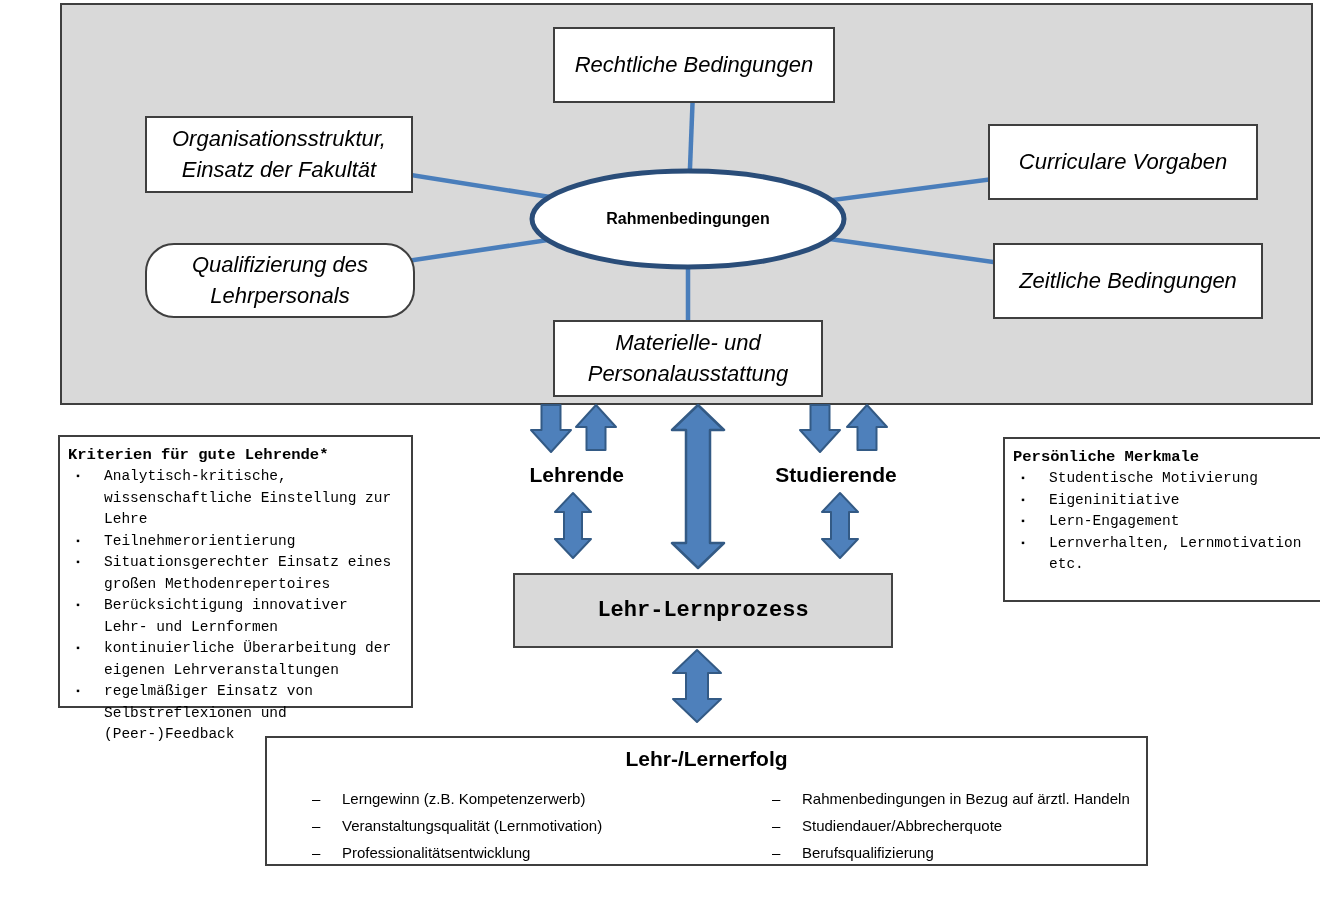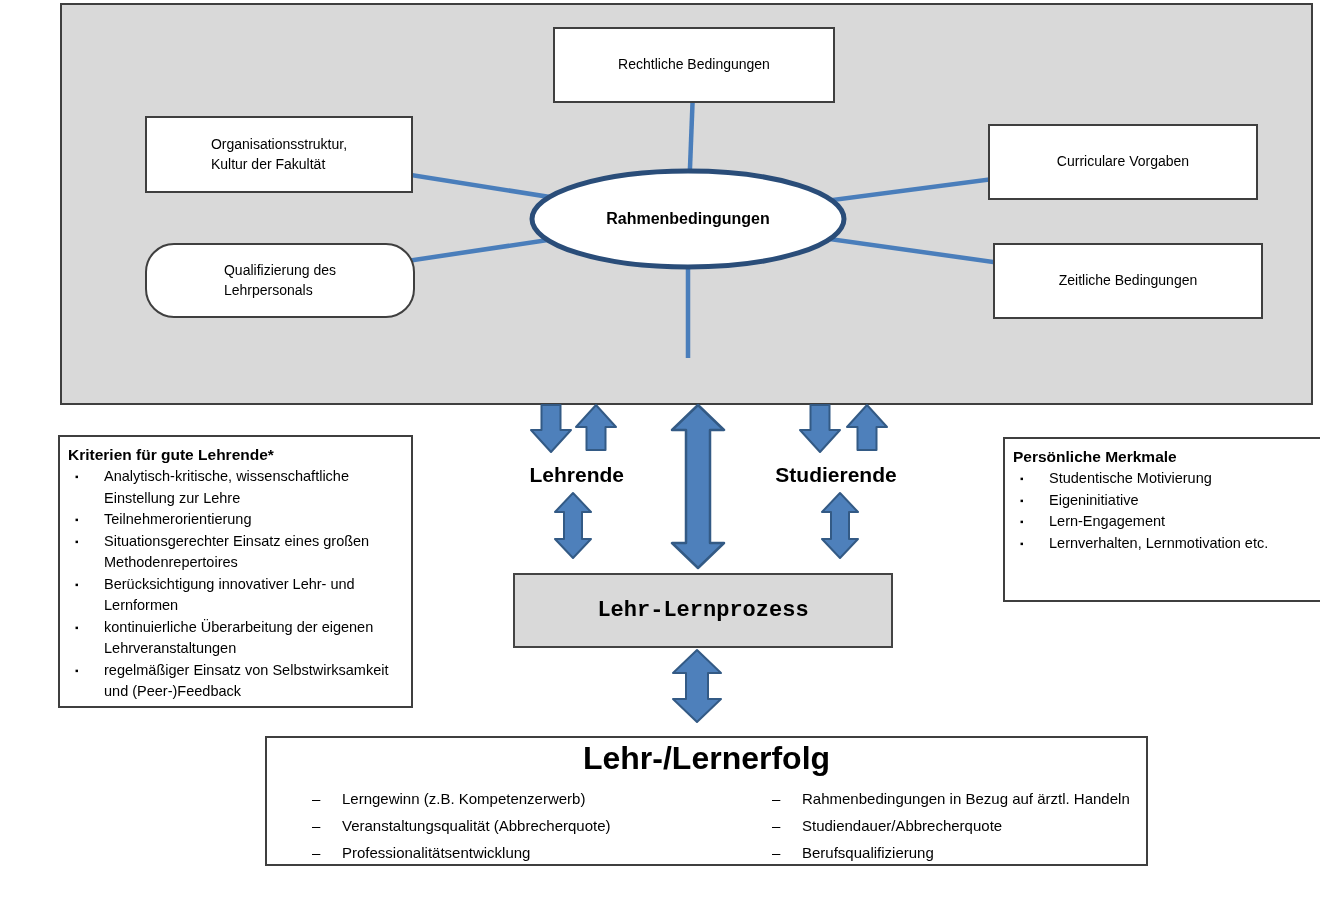--- a/index.html
+++ b/index.html
@@ -10,44 +10,44 @@
   html,body{margin:0;padding:0;background:#ffffff;}
   body{font-family:"Liberation Sans","DejaVu Sans",sans-serif;color:var(--text-black);}
   #canvas{position:relative;width:1320px;height:914px;background:#ffffff;overflow:hidden;}
   #shape-layer{position:absolute;left:0;top:0;width:1320px;height:914px;}
 
   .gray-panel{position:absolute;left:60px;top:3px;width:1249px;height:398px;
     background:var(--panel-gray);border:2px solid var(--border-dark);}
 
   .node{position:absolute;display:flex;align-items:center;justify-content:center;
     background:var(--box-white);border:2px solid var(--border-dark);
-    text-align:left;font-size:14px;line-height:1.4;white-space:pre-line;}
+    text-align:center;font-size:22px;line-height:1.4;white-space:pre-line;font-style:italic;}
 
   .ellipse-label{position:absolute;left:532px;top:171px;width:312px;height:96px;
     display:flex;align-items:center;justify-content:center;
     font-weight:bold;font-size:16px;}
 
   .actor-label{position:absolute;font-weight:bold;font-size:21px;text-align:center;}
 
   .process-box{position:absolute;left:513px;top:573px;width:376px;height:71px;
     background:var(--panel-gray);border:2px solid #444444;
     display:flex;align-items:center;justify-content:center;
     font-weight:bold;font-size:22px;font-family:Liberation Mono, monospace;}
 
   .outcome-box{position:absolute;left:265px;top:736px;width:879px;height:126px;
     background:var(--box-white);border:2px solid var(--border-dark);}
-  .outcome-title{text-align:center;font-weight:bold;font-size:32px;margin-top:2px;}
+  .outcome-title{text-align:center;font-weight:bold;font-size:21px;margin-top:9px;}
   .outcome-list{position:absolute;margin:0;padding:0;list-style:none;font-size:15px;}
   .outcome-list li{display:flex;line-height:27px;}
   .outcome-list .dash{width:30px;flex:none;}
   #outcome-left{left:45px;top:47px;width:440px;}
   #outcome-right{left:505px;top:47px;width:370px;}
 
   .side-box{position:absolute;background:var(--box-white);border:2px solid var(--border-dark);
-    padding:9px 12px 8px 8px;box-sizing:border-box;}
+    padding:9px 12px 8px 8px;box-sizing:border-box;font-family:Liberation Mono, monospace;}
   .side-title{font-weight:bold;font-size:15.5px;margin:0 0 2px 0;}
   .side-list{margin:0;padding:0;list-style:none;font-size:14.5px;}
   .side-list li{display:flex;line-height:21.5px;}
   .side-list .bullet{flex:none;width:36px;padding-left:7px;font-size:10px;box-sizing:border-box;}
   #criteria-box{left:58px;top:435px;width:355px;height:273px;}
   #traits-box{left:1003px;top:437px;width:332px;height:165px;}
 
   .footnote{position:absolute;left:3px;top:891px;font-size:13px;}
 
   .connector{stroke:var(--connector-blue);stroke-width:4.5;fill:none;}
@@ -78,45 +78,47 @@
 
     <polygon class="block-arrow" points="573,493 591,512 582,512 582,539 591,539 573,558 555,539 564,539 564,512 555,512"></polygon>
     <polygon class="block-arrow" points="840,493 858,512 849,512 849,539 858,539 840,558 822,539 831,539 831,512 822,512"></polygon>
     <polygon class="block-arrow" style="stroke-width:2.5" points="698,405 724,430 710,430 710,543 724,543 698,568 672,543 686,543 686,430 672,430"></polygon>
 
     <polygon class="block-arrow" points="697,650 721,673 708,673 708,699 721,699 697,722 673,699 686,699 686,673 673,673"></polygon>
   </svg>
 
   <div class="node" style="left:553px;top:27px;width:278px;height:72px;">Rechtliche Bedingungen</div>
   <div class="node" style="left:145px;top:116px;width:264px;height:73px;">Organisationsstruktur,
-Kultur der Fakultät</div>
+Einsatz der Fakultät</div>
   <div class="node" style="left:145px;top:243px;width:266px;height:71px;border-radius:29px;">Qualifizierung des
 Lehrpersonals</div>
   <div class="node" style="left:988px;top:124px;width:266px;height:72px;">Curriculare Vorgaben</div>
   <div class="node" style="left:993px;top:243px;width:266px;height:72px;">Zeitliche Bedingungen</div>
+  <div class="node" style="left:553px;top:320px;width:266px;height:73px;">Materielle- und
+Personalausstattung</div>
 
   <div class="ellipse-label">Rahmenbedingungen</div>
 
   <div class="actor-label" style="left:518px;top:463px;width:106px;text-align:right;">Lehrende</div>
   <div class="actor-label" style="left:766px;top:463px;width:140px;">Studierende</div>
 
   <div class="process-box">
     <span>Lehr-Lernprozess</span>
   </div>
 
   <div class="outcome-box">
     <div class="outcome-title">Lehr-/Lernerfolg</div>
     <ul class="outcome-list" id="outcome-left">
       <li>
           <span class="dash">–</span>
           <span>Lerngewinn (z.B. Kompetenzerwerb)</span>
         </li>
       <li>
           <span class="dash">–</span>
-          <span>Veranstaltungsqualität (Abbrecherquote)</span>
+          <span>Veranstaltungsqualität (Lernmotivation)</span>
         </li>
       <li>
           <span class="dash">–</span>
           <span>Professionalitätsentwicklung</span>
         </li>
     </ul>
     <ul class="outcome-list" id="outcome-right">
       <li>
           <span class="dash">–</span>
           <span>Rahmenbedingungen in Bezug auf ärztl. Handeln</span>
@@ -150,21 +152,21 @@
       <li>
           <span class="bullet">▪</span>
           <span>Berücksichtigung innovativer Lehr- und Lernformen</span>
         </li>
       <li>
           <span class="bullet">▪</span>
           <span>kontinuierliche Überarbeitung der eigenen Lehrveranstaltungen</span>
         </li>
       <li>
           <span class="bullet">▪</span>
-          <span>regelmäßiger Einsatz von Selbstwirksamkeit und (Peer-)Feedback</span>
+          <span>regelmäßiger Einsatz von Selbstreflexionen und (Peer-)Feedback</span>
         </li>
     </ul>
   </div>
 
   <div class="side-box" id="traits-box">
     <p class="side-title">Persönliche Merkmale</p>
     <ul class="side-list">
       <li>
           <span class="bullet">▪</span>
           <span>Studentische Motivierung</span>

